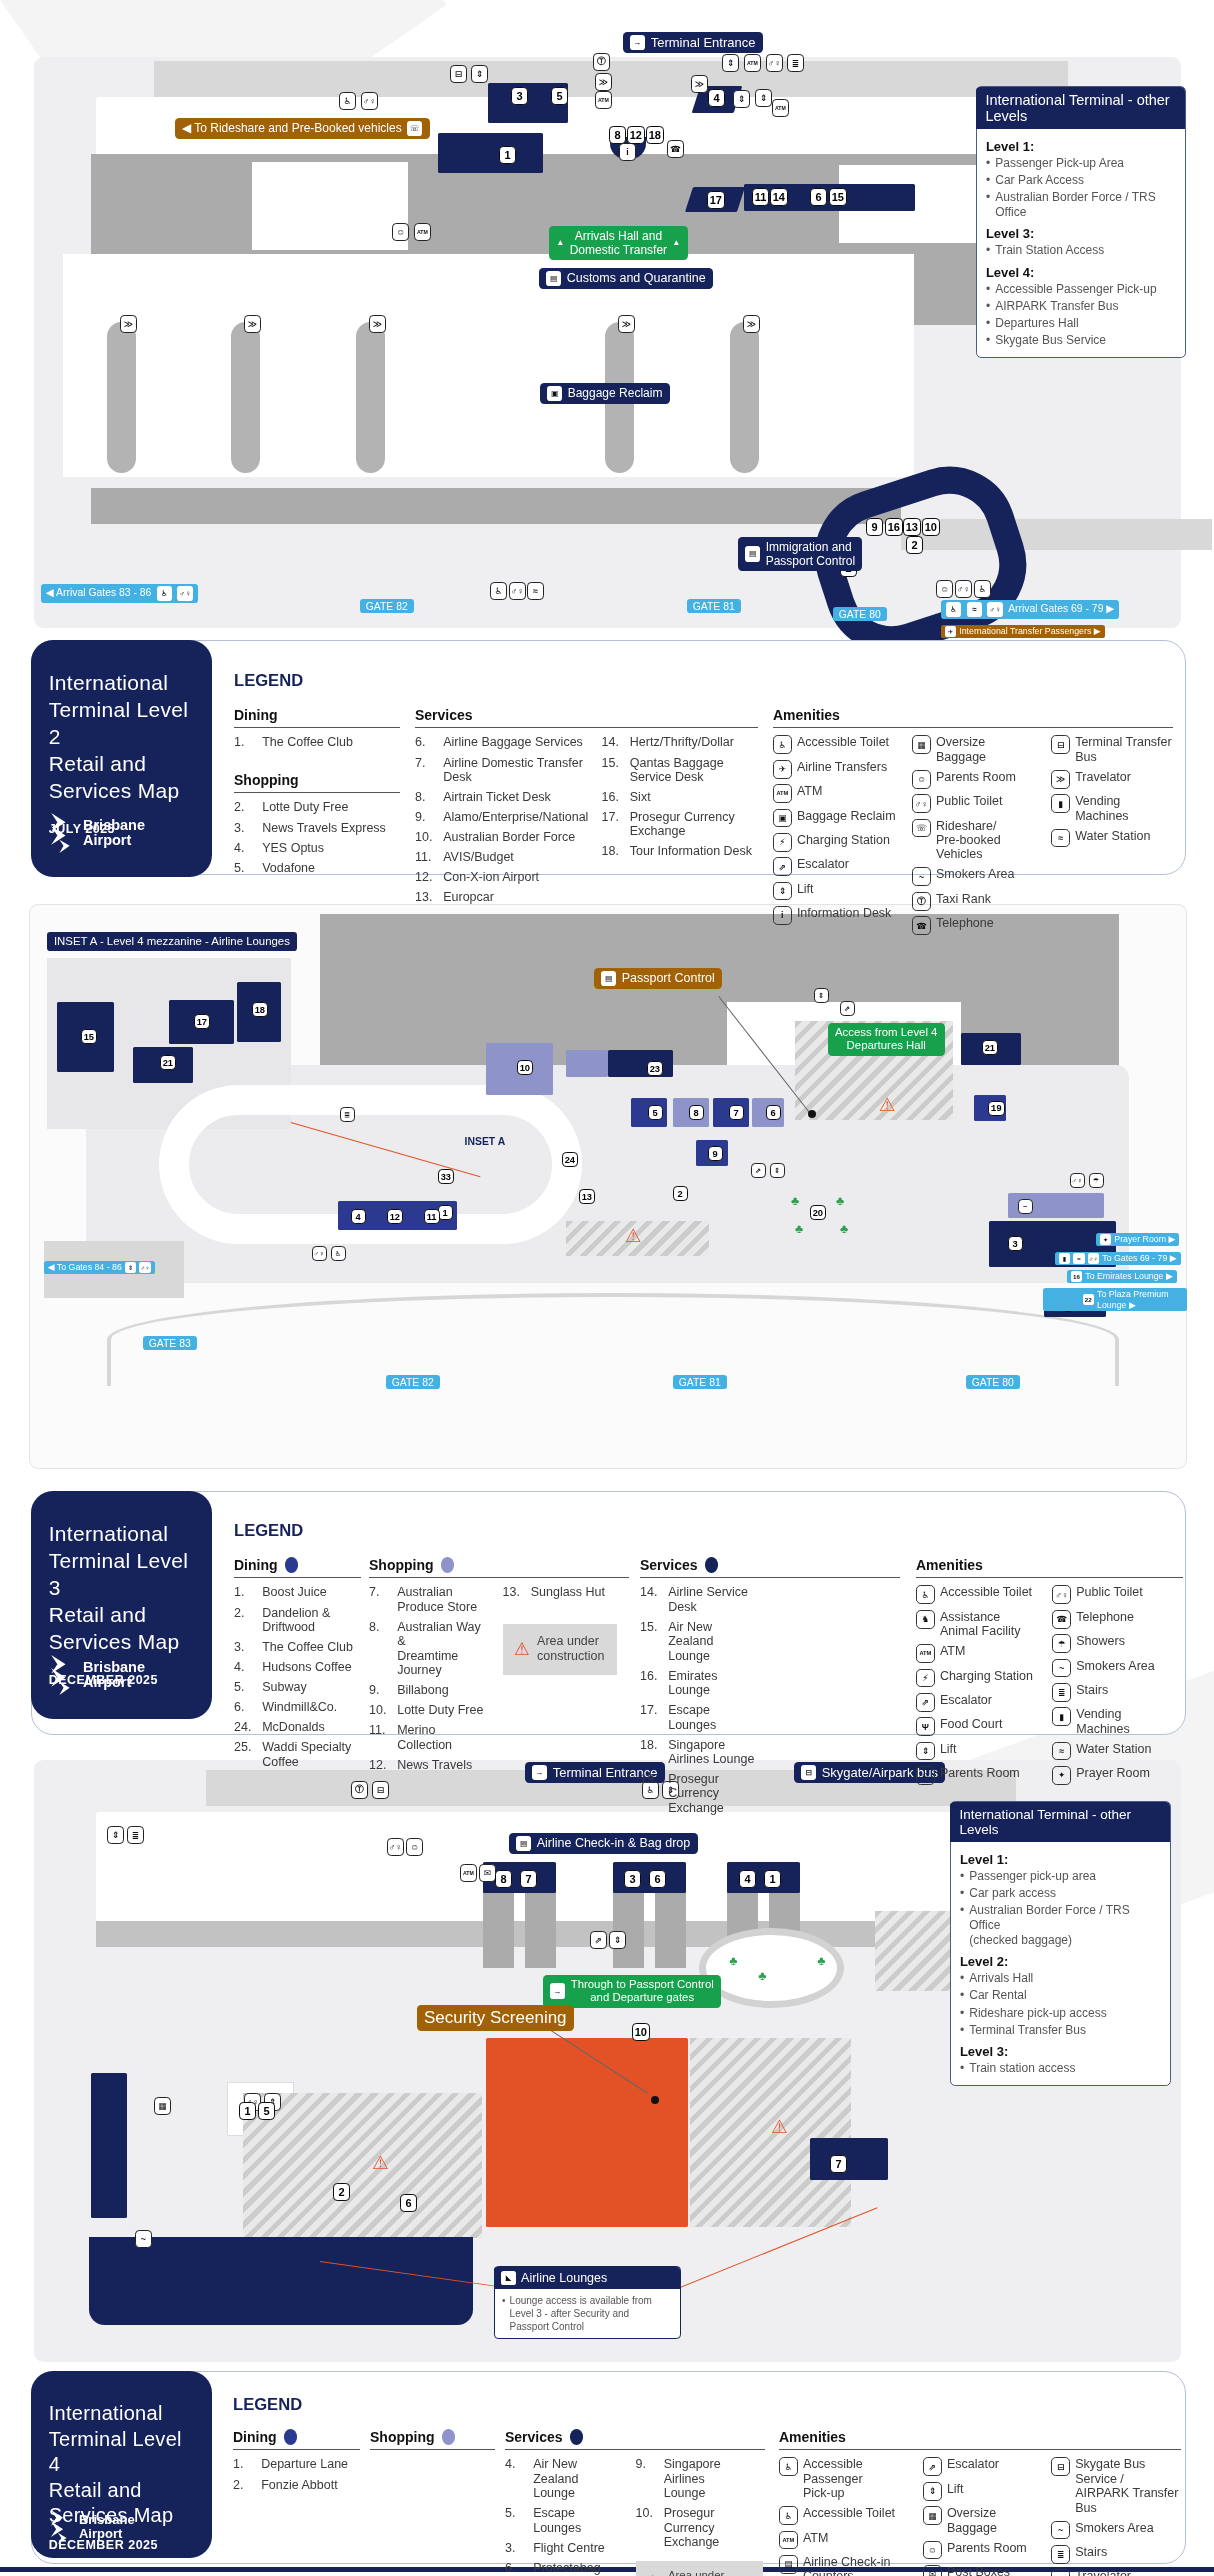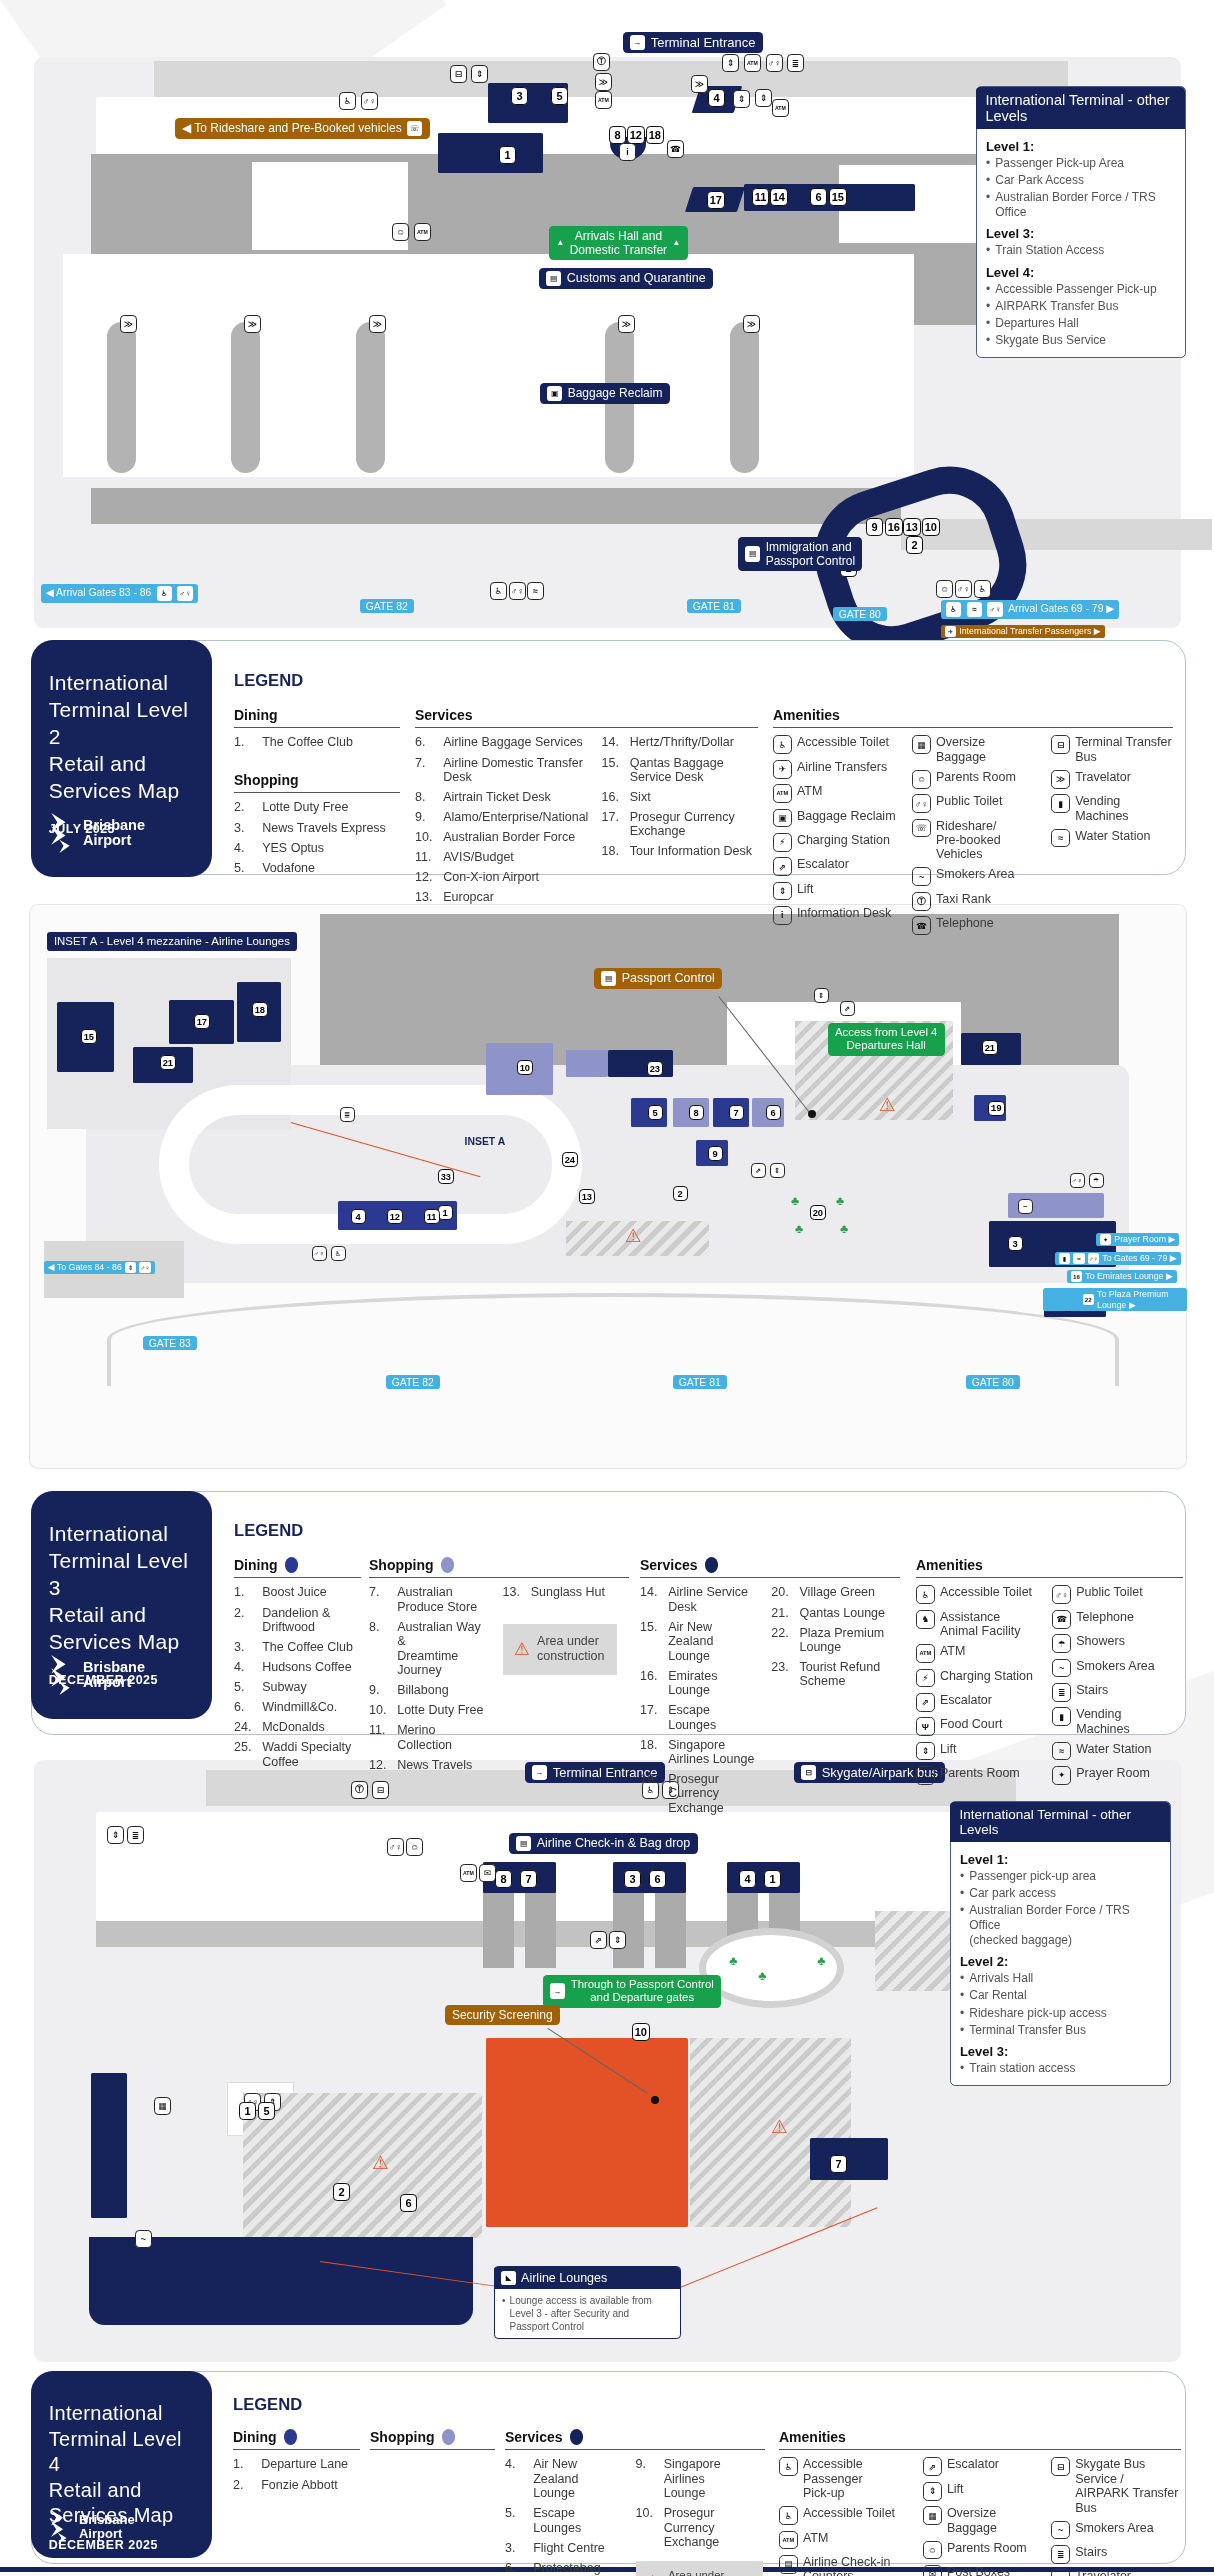--- a/index.html
+++ b/index.html
@@ -502,26 +502,20 @@
             <div class="li"><span class="ln">14.</span><span class="lt">Airline Service Desk</span></div>
             <div class="li"><span class="ln">15.</span><span class="lt">Air New Zealand
 Lounge</span></div>
             <div class="li"><span class="ln">16.</span><span class="lt">Emirates Lounge</span></div>
             <div class="li"><span class="ln">17.</span><span class="lt">Escape Lounges</span></div>
             <div class="li"><span class="ln">18.</span><span class="lt">Singapore
 Airlines Lounge</span></div>
             <div class="li"><span class="ln">19.</span><span class="lt">Prosegur Currency
 Exchange</span></div>
           </div>
-        <div style="width:130px;">
-            <div class="li"><span class="ln">20.</span><span class="lt">Village Green</span></div>
-            <div class="li"><span class="ln">21.</span><span class="lt">Qantas Lounge</span></div>
-            <div class="li"><span class="ln">22.</span><span class="lt">Plaza Premium Lounge</span></div>
-            <div class="li"><span class="ln">23.</span><span class="lt">Tourist Refund Scheme</span></div>
-          </div>
       </div>
     </div>
     <div class="col" style="left:884px;top:65px;width:267px;">
       <div class="colh">Amenities</div>
       <div style="display:flex;gap:11.4px;">
         <div style="width:125px;">
             <div class="li"><span class="lc">♿</span><span class="lt">Accessible Toilet</span></div>
             <div class="li"><span class="lc">♞</span><span class="lt">Assistance
 Animal Facility</span></div>
             <div class="li"><span class="lc" style="font-size: 5.7px;">ATM</span><span class="lt">ATM</span></div>
@@ -586,21 +580,21 @@
     </div>
     <div class="pill" style="left:480px;top:94px;font-size:12.5px;">
       <span class="pc">▤</span>
       <span>Airline Check-in &amp; Bag drop</span>
     </div>
     <div class="pill green" style="left:514px;top:236px;font-size:11.4px;">
       <span class="pc">→</span>
       <span>Through to Passport Control
 and Departure gates</span>
     </div>
-    <div class="pill orange" style="left:416px;top:266px;font-size:12px;">
+    <div class="pill orange" style="left:388px;top:266px;font-size:17px;">
       <span>Security Screening</span>
     </div>
     <div class="nbox" style="left:465px;top:527px;width:187px;">
       <div class="nh">
         <span class="pc">◣</span>
         <span>Airline Lounges</span>
       </div>
       <div class="nb">
         <span class="bdot">•</span>
         <span>Lounge access is available from

